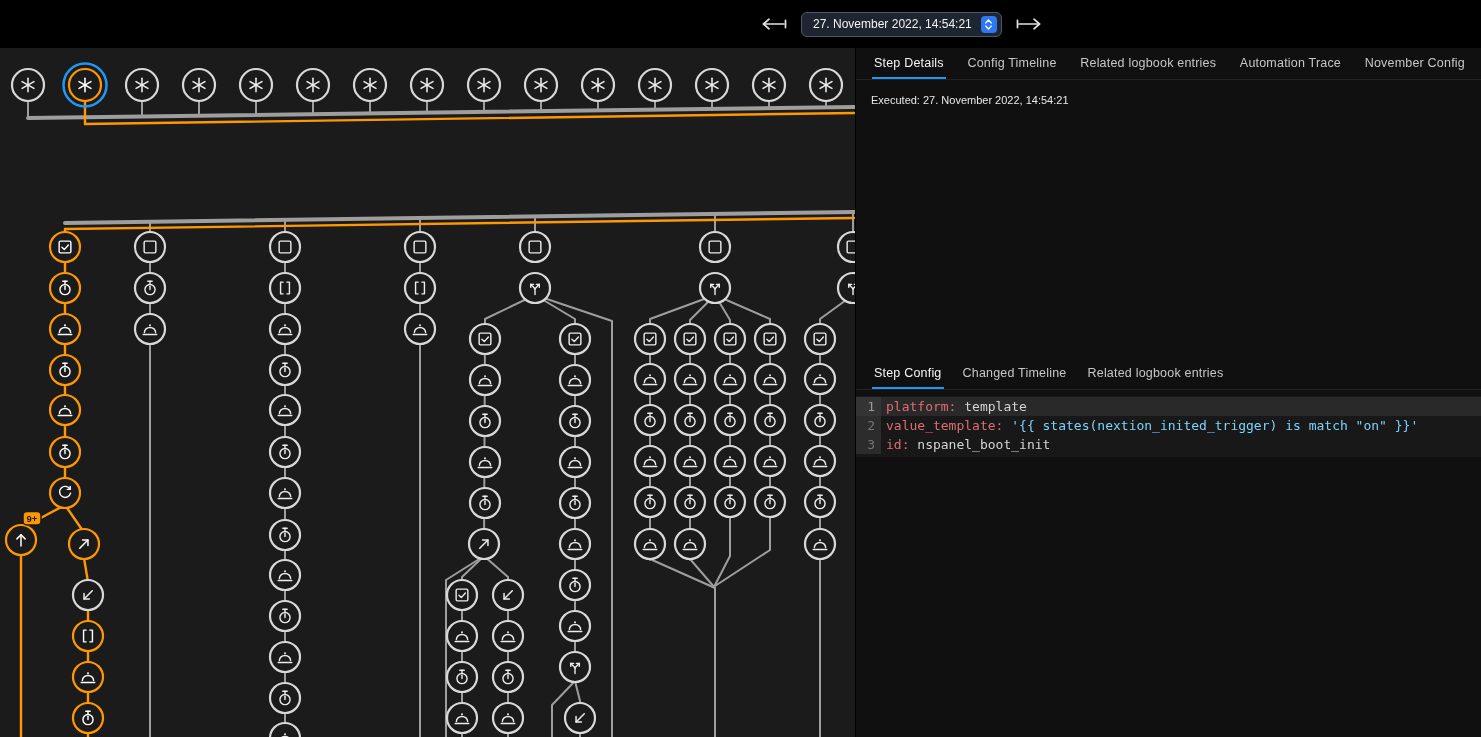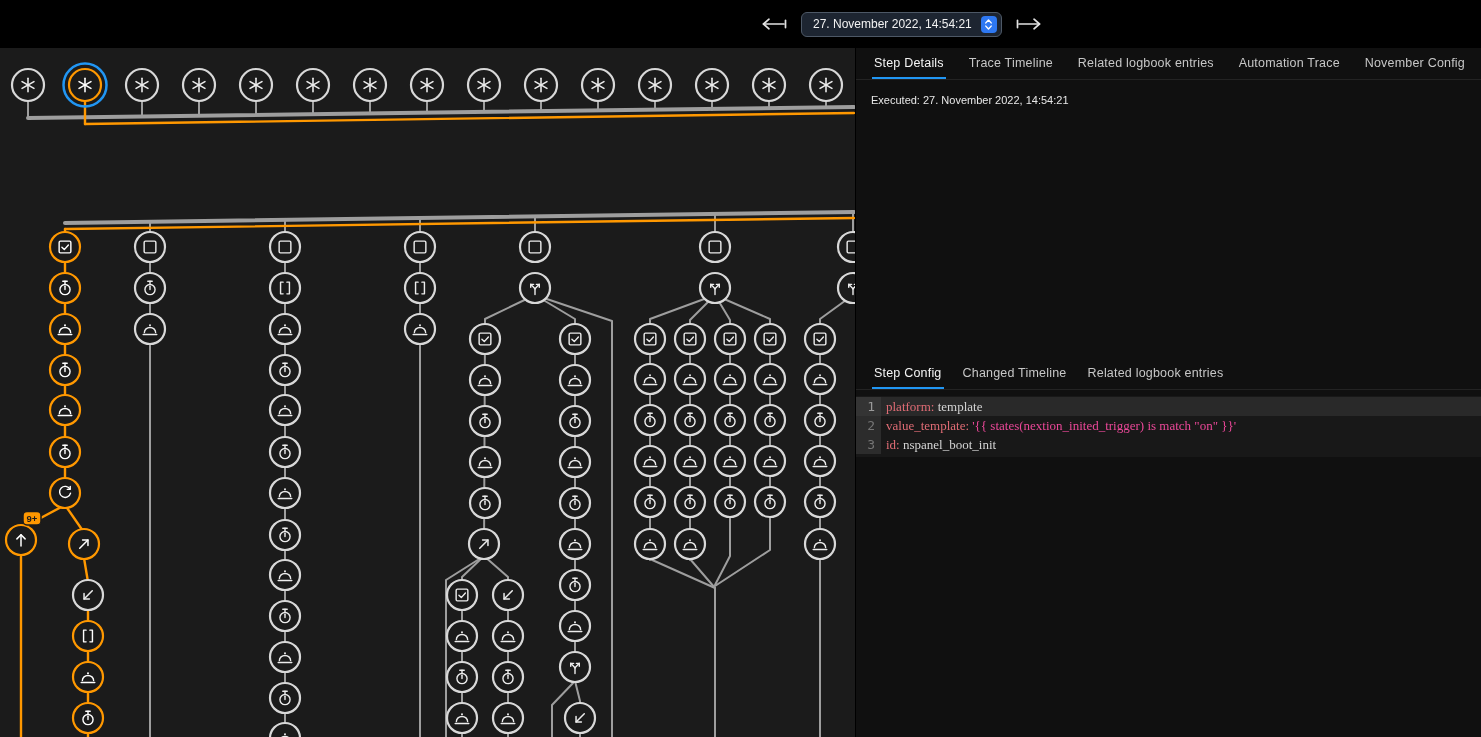--- a/index.html
+++ b/index.html
@@ -31,26 +31,26 @@
        letter-spacing:.2px;border-bottom:2px solid transparent;box-sizing:border-box;cursor:pointer;white-space:nowrap;}
   .tab.active{color:#f5f5f5;border-bottom-color:var(--accent,#2196f3);}
   .executed{position:absolute;left:15px;top:46px;font-size:11px;color:#e7e7e7;}
 
   
   .editor{position:absolute;left:0;top:348px;width:100%;background:#181818;
           font-family:"DejaVu Sans Mono","Liberation Mono",monospace;font-size:13px;line-height:19px;
           padding:1px 0 3px 0;cursor:text;}
   .code-line{display:flex;}
   .gutter{width:19px;flex-shrink:0;text-align:right;padding-right:6px;color:#757575;background:#2c2c2c;}
-  .code-text{padding-left:5px;white-space:pre;color:#d4d4d4;font-family:Liberation Serif, serif;}
+  .code-text{padding-left:5px;white-space:pre;color:#d4d4d4;}
   .code-line.active{background:#292929;}
   .code-line.active .gutter{background:#343434;color:#9a9a9a;}
   .tok-key{color:#e06c75;}
   .tok-plain{color:#d4d4d4;}
-  .tok-string{color:#ec4899;}
+  .tok-string{color:#7dd3fc;}
 </style>
 </head>
 <body>
 
 <div class="topbar">
   <div class="topbar-controls">
     <svg class="nav-arrow" viewBox="0 0 28 14">
       <path d="M9 2.2L3.5 7 9 11.8"></path>
         <path d="M3.5 7h20.5"></path>
         <path d="M25.5 3.4v7.2"></path>
@@ -630,21 +630,21 @@
       <g style="cursor: pointer;">
         <circle cx="820" cy="544" r="15" fill="#1b1b1b" stroke="#d8d8d8" stroke-width="2.2"></circle>
         <use x="810.5" y="534.5" width="19" height="19" color="#ececec" href="#ic-bell" xlink:href="#ic-bell"></use>
       </g>
     </svg>
 </div>
 
 <div class="panel">
   <div class="tabbar main">
       <div class="tab active">Step Details</div>
-      <div class="tab">Trace Timeline</div>
+      <div class="tab">Config Timeline</div>
       <div class="tab">Related logbook entries</div>
       <div class="tab">Automation Trace</div>
       <div class="tab">November Config</div>
     </div>
   <div class="executed">Executed: 27. November 2022, 14:54:21</div>
   <div class="tabbar config">
       <div class="tab active">Step Config</div>
       <div class="tab">Changed Timeline</div>
       <div class="tab">Related logbook entries</div>
     </div>

